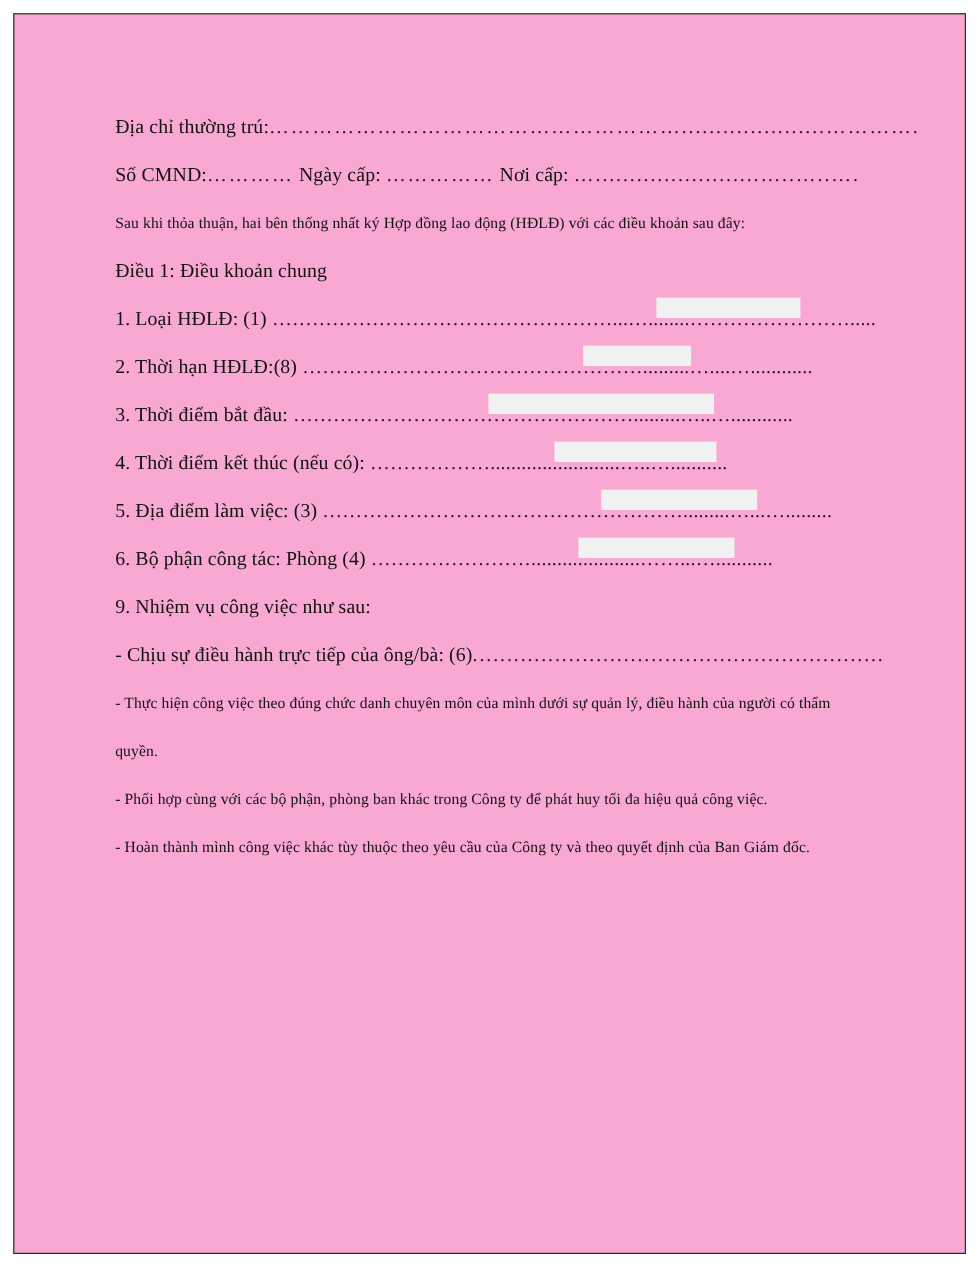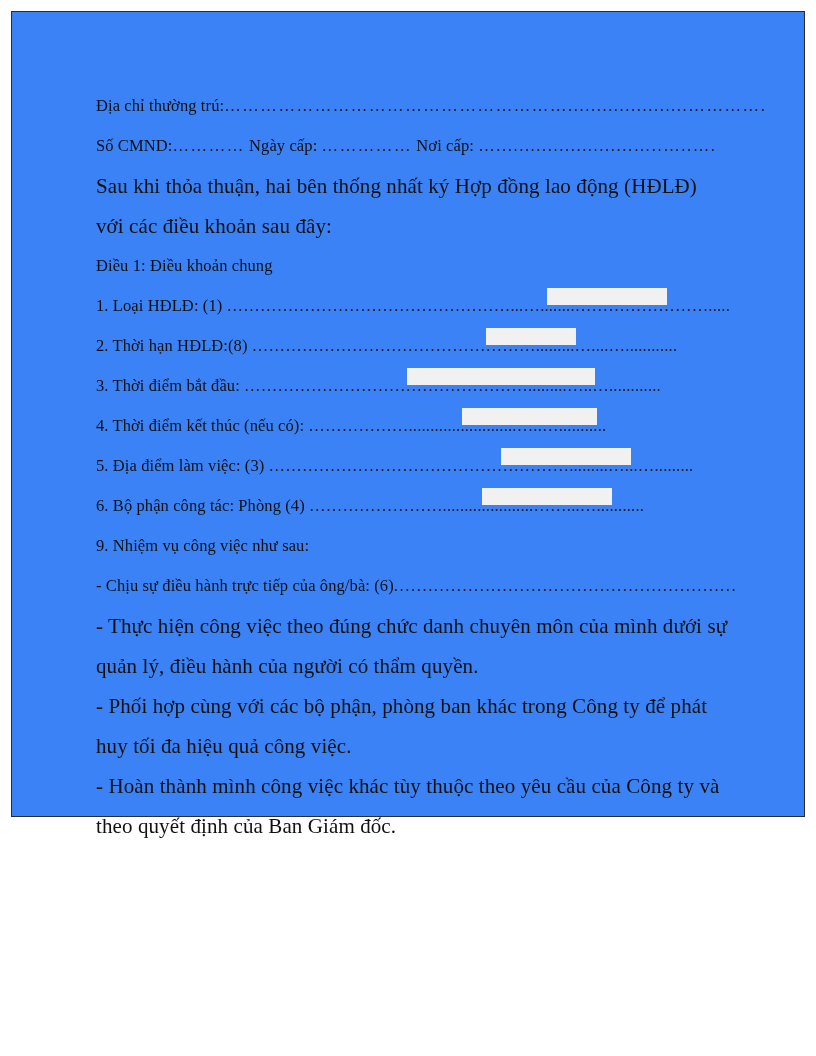--- a/index.html
+++ b/index.html
@@ -16,23 +16,23 @@
     position: relative;
     overflow: hidden;
   }
 
   
   .page-sheet {
     position: absolute;
     left: 11px;
     top: 11px;
     width: 794px;
-    height: 806px;
+    height: 1034px;
     border: 1px solid #2b2b2b;
-    background: #3b82f6;
+    background: #f9a8d4;
   }
 
   
   .doc-body {
     position: absolute;
     left: 84px;
     top: 74px;
     width: 634px;
   }
 
@@ -44,21 +44,21 @@
     white-space: nowrap;
     letter-spacing: 0.1px;
   }
 
   .line.bold {
     font-weight: normal;
   }
 
   
   .para {
-    font-size: 21px;
+    font-size: 13px;
     line-height: 40px;
     letter-spacing: 0.1px;
     width: 634px;
   }
 
   
   .leader {
     letter-spacing: 1.6px;
     color: #1a1a1a;
   }

